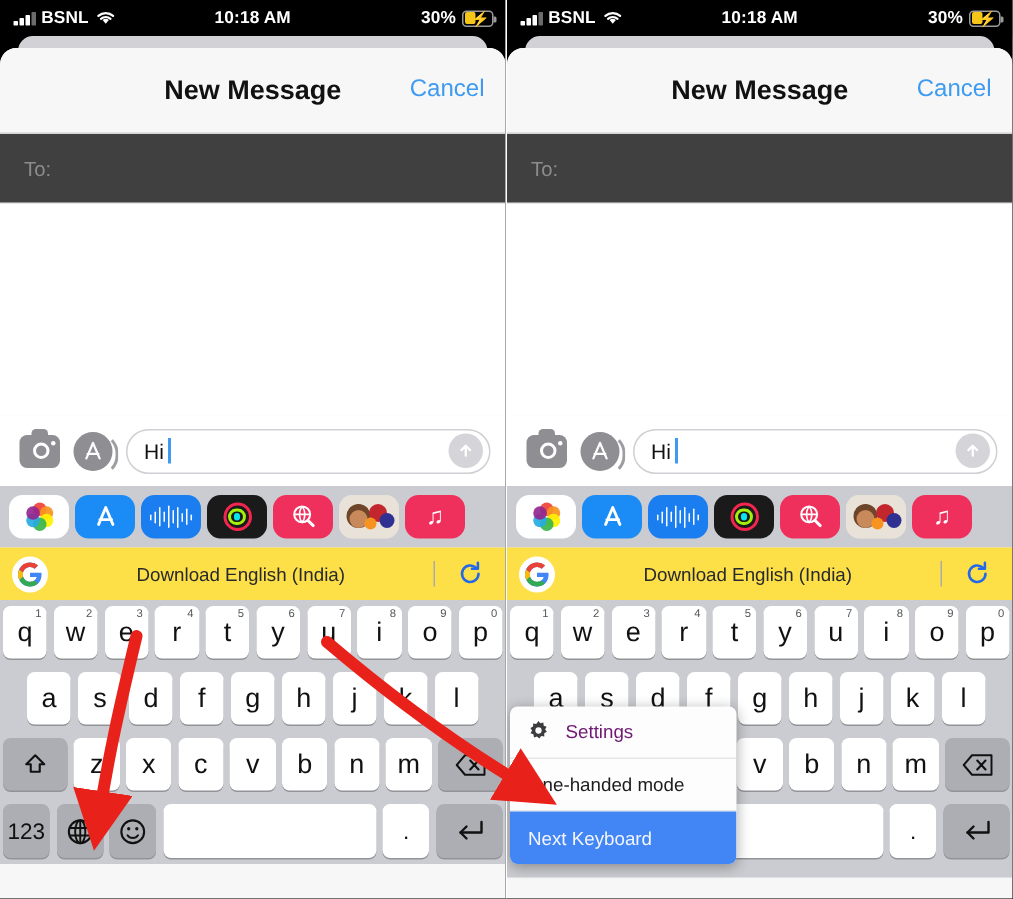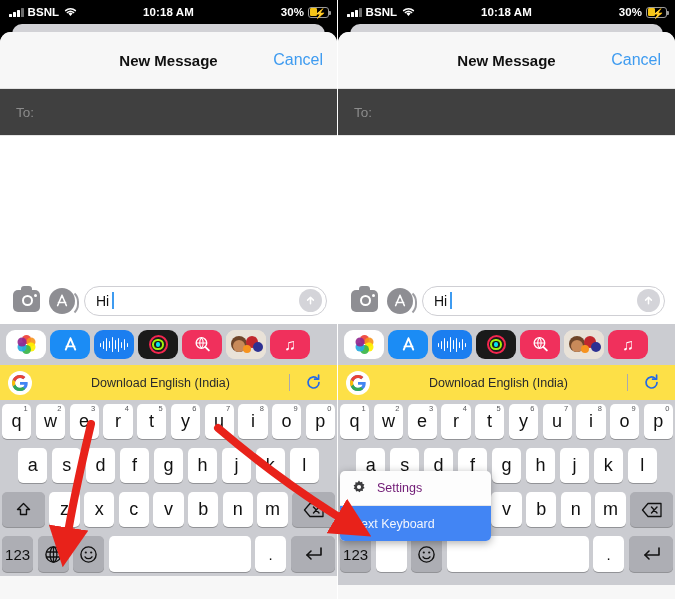--- a/index.html
+++ b/index.html
@@ -60,21 +60,21 @@
   .sheet {
     position: absolute; left: 0; right: 0; top: 32px; bottom: 0;
     background: #f7f7f7; border-radius: 11px 11px 0 0; overflow: hidden;
   }
 
   .navbar {
     height: 57px; background: #f7f7f7;
     display: flex; align-items: center; justify-content: center;
     position: relative; border-bottom: 1px solid #e2e2e2;
   }
-  .nav-title { font-size: 15px; font-weight: bold; color: #111; }
+  .nav-title { font-size: 18px; font-weight: bold; color: #111; }
   .nav-cancel {
     position: absolute; right: 14px; font-size: 16px; color: #3e9bf0;
   }
 
   .to-row {
     height: 47px; background: #404040; display: flex; align-items: center;
     padding-left: 16px; border-bottom: 1px solid #e6e6e6;
     font-size: 13.5px; color: #8c8c8c;
   }
   .body-blank { background: #fff; height: 141px; }
@@ -717,20 +717,23 @@
           <div class="mitem disabled">
             <span class="mgear">
               <svg width="14" height="14" viewBox="0 0 14 14">
                   <circle cx="7" cy="7" r="2.3" fill="#3c3c3e"></circle>
                   <path d="M7 0.6 L8.2 2.2 L10.2 1.7 L10.5 3.8 L12.4 4.5 L11.4 6.3 L12.6 7.9 L10.8 8.9 L10.9 11 L8.8 10.7 L7.5 12.3 L6 11 L4 11.6 L3.6 9.5 L1.7 8.8 L2.7 7 L1.6 5.3 L3.4 4.4 L3.4 2.3 L5.5 2.6 Z" fill="#3c3c3e"></path>
                   <circle cx="7" cy="7" r="2.1" fill="#fdfdfd"></circle>
                 </svg>
             </span>
             <span>Settings</span>
           </div>
+          <div class="mitem">
+            <span>One-handed mode</span>
+          </div>
           <div class="mitem sel">
             <span>Next Keyboard</span>
           </div>
         </div>
       </div>
     </div>
   </div>
 
   <svg class="arrows" width="675" height="599" viewBox="0 0 675 599">
     <defs>

